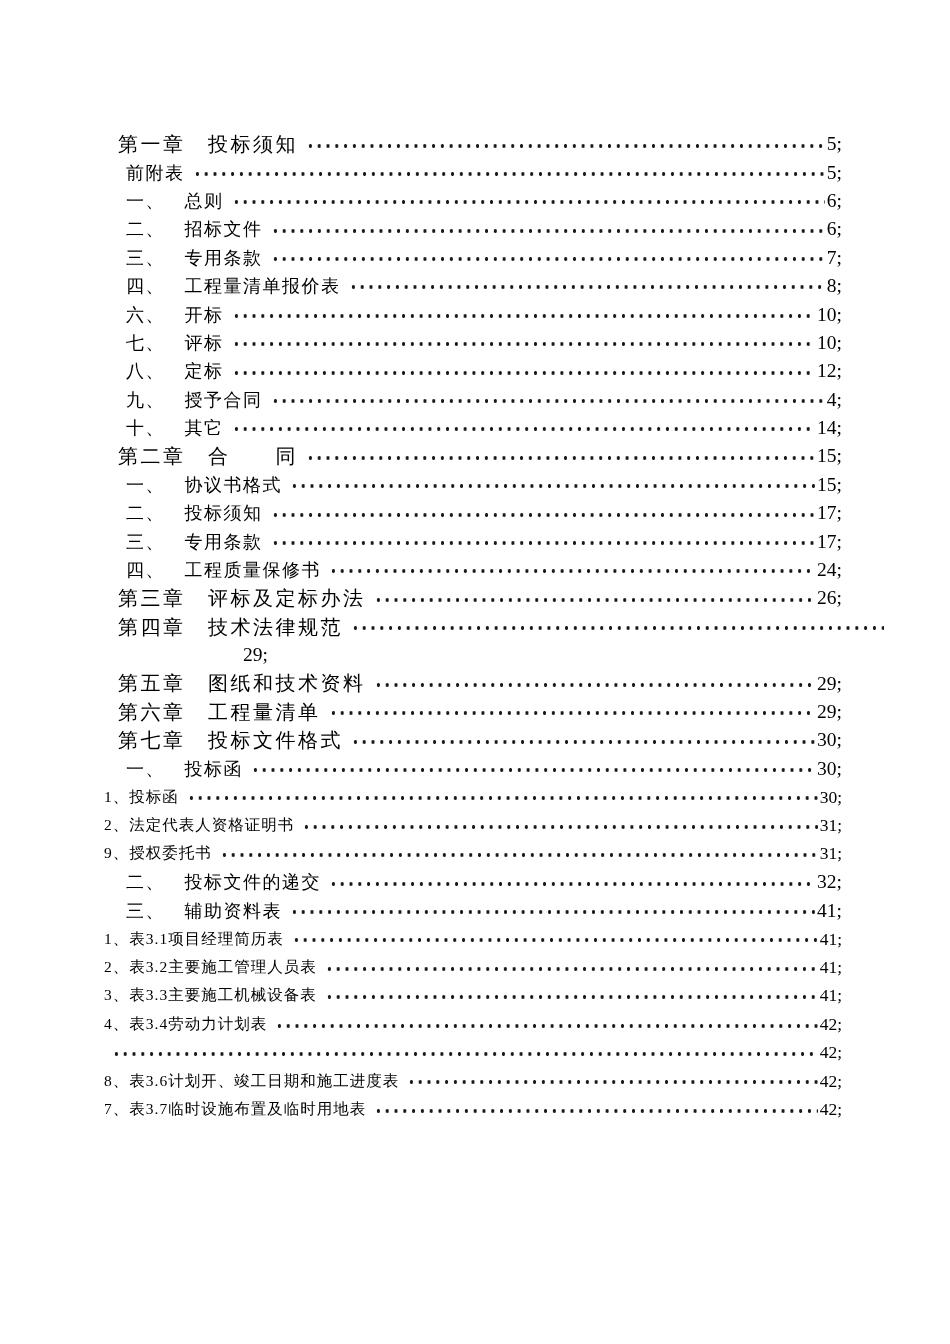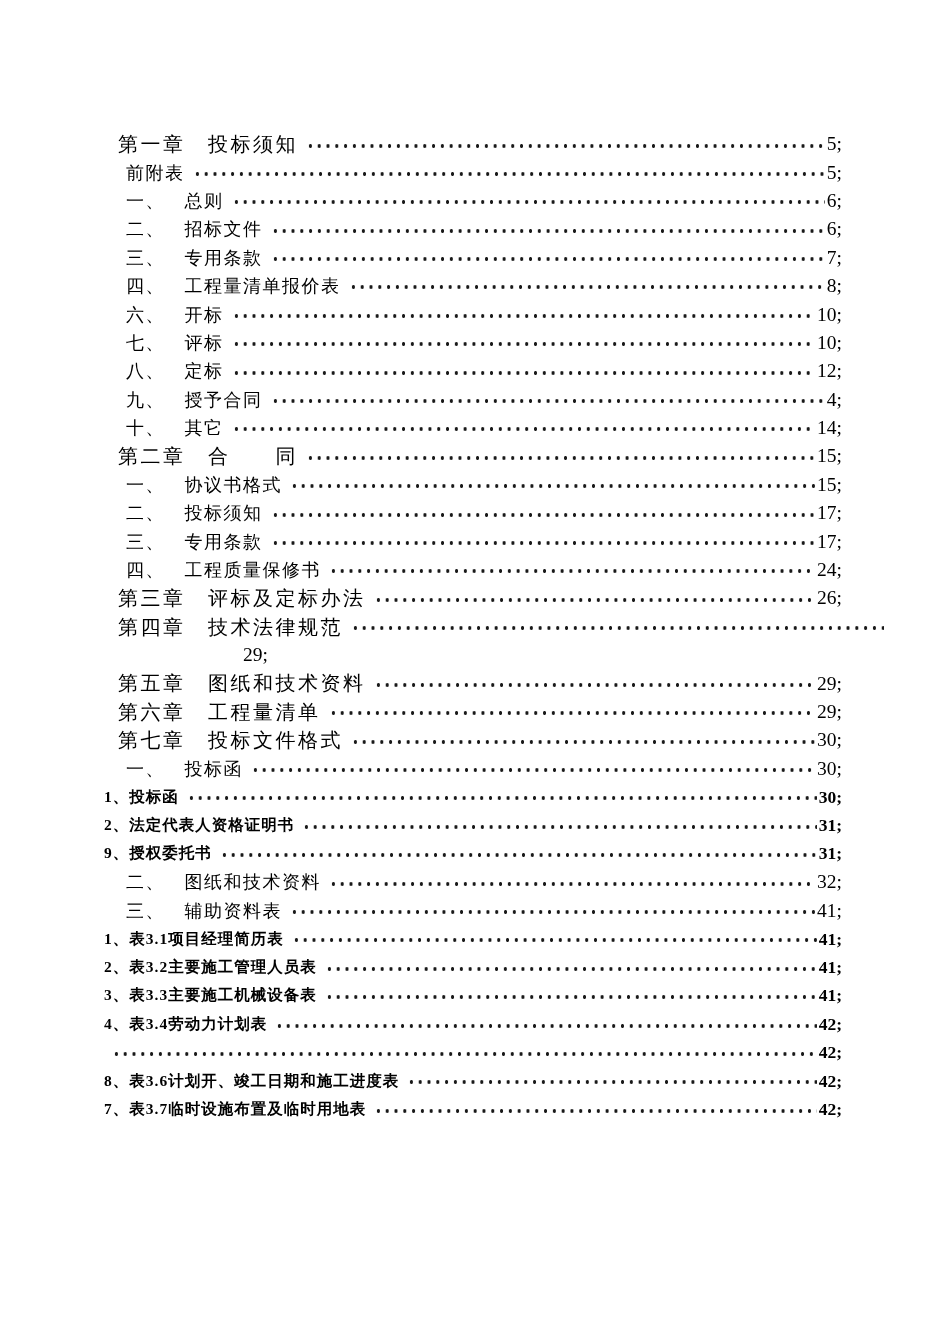--- a/index.html
+++ b/index.html
@@ -19,21 +19,21 @@
     position: absolute;
     top: 130px; left: 0; right: 0;
   }
   .toc-row {
     display: flex;
     align-items: center;
     height: 28.4px;
     padding-left: 118px;
     padding-right: 108px;
   }
-  .toc-row.subitem { padding-left: 104px; font-weight: bold; }
+  .toc-row.subitem { padding-left: 104px; }
   .toc-text { flex: 0 0 auto; white-space: pre; }
   .chapter .toc-text { font-size: 20px;   letter-spacing: 2.5px; }
   .item    .toc-text { font-size: 18px; letter-spacing: 1.5px; margin-left: 8px; }
   .subitem .toc-text { font-size: 15.5px; letter-spacing: 1px; }
   .dots {
     flex: 1 1 auto;
     align-self: stretch;
     margin: 0 2px 0 8px;
     background-image: radial-gradient(circle, #191919 1.7px, transparent 1.9px);
     background-size: 8.8px 12px;
@@ -174,21 +174,21 @@
         <span class="toc-text">2、法定代表人资格证明书</span>
         <span class="dots"></span>
         <span class="pg">31;</span>
       </div>
       <div class="toc-row subitem">
         <span class="toc-text">9、授权委托书</span>
         <span class="dots"></span>
         <span class="pg">31;</span>
       </div>
       <div class="toc-row item">
-        <span class="toc-text">二、　图纸和技术资料</span>
+        <span class="toc-text">二、　投标文件的递交</span>
         <span class="dots"></span>
         <span class="pg">32;</span>
       </div>
       <div class="toc-row item">
         <span class="toc-text">三、　辅助资料表</span>
         <span class="dots"></span>
         <span class="pg">41;</span>
       </div>
       <div class="toc-row subitem">
         <span class="toc-text">1、表3.1项目经理简历表</span>

